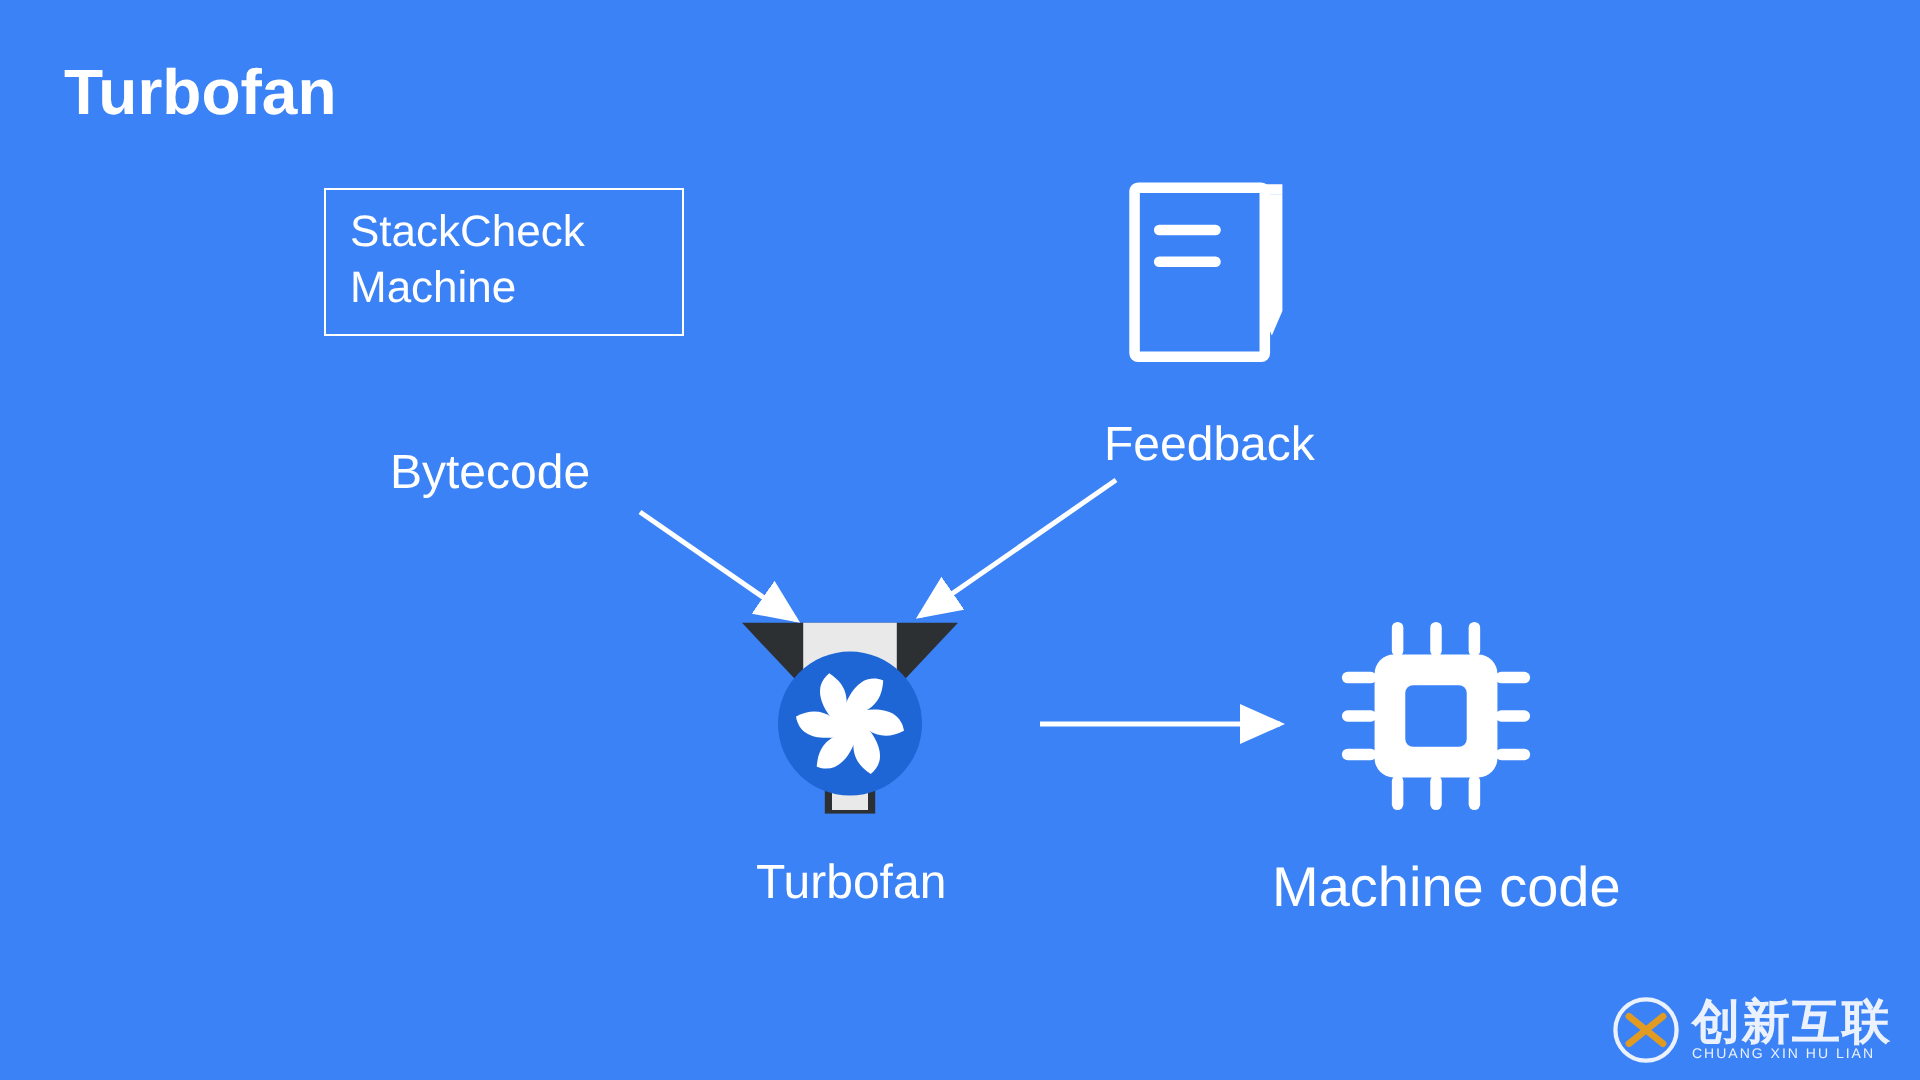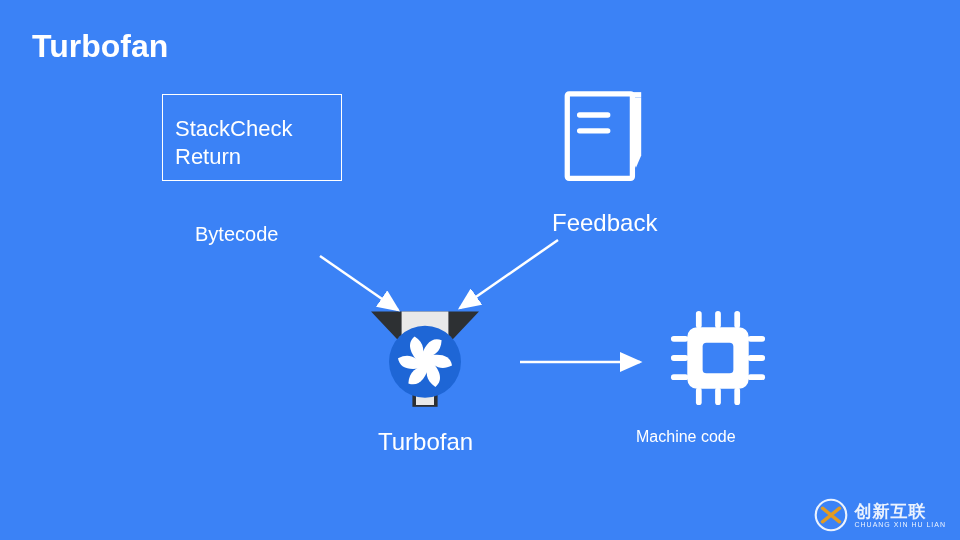--- a/index.html
+++ b/index.html
@@ -17,31 +17,31 @@
     top: 28px;
     left: 32px;
     font-size: 32px;
     font-weight: 600;
   }
   .bytecode-box {
     position: absolute;
     top: 94px;
     left: 162px;
     width: 180px;
-    padding: 20px 12px 10px 12px;
+    padding: 7px 12px 10px 12px;
     border: 1.5px solid #ffffff;
     font-size: 22px;
     line-height: 1.25;
     font-weight: 400;
   }
   .bytecode-label {
     position: absolute;
     top: 223px;
     left: 195px;
-    font-size: 20px;
+    font-size: 24px;
   }
   .feedback-icon {
     position: absolute;
     top: 88px;
     left: 562px;
     width: 88px;
     height: 98px;
   }
   .feedback-label {
     position: absolute;
@@ -66,37 +66,37 @@
     position: absolute;
     top: 310px;
     left: 670px;
     width: 96px;
     height: 96px;
   }
   .machine-label {
     position: absolute;
     top: 428px;
     left: 636px;
-    font-size: 16px;
+    font-size: 28px;
   }
   .watermark {
     position: absolute;
     bottom: 8px;
     right: 14px;
     display: flex;
     align-items: center;
     gap: 6px;
     opacity: 0.9;
   }
   .watermark-logo {
     width: 34px;
     height: 34px;
   }
   .watermark-text {
-    font-size: 17px;
+    font-size: 24px;
     font-weight: 600;
     letter-spacing: 1px;
     line-height: 1;
     margin-top: 26px;
   }
   .watermark-sub {
     font-size: 7px;
     letter-spacing: 1px;
     display: block;
     font-weight: 400;
@@ -109,21 +109,21 @@
     pointer-events: none;
   }
 </style>
 </head>
 <body>
 
 <div class="title">Turbofan</div>
 
 <div class="bytecode-box">
   <div>StackCheck</div>
-  <div>Return</div>
+  <div>Machine</div>
 </div>
 <div class="bytecode-label">Bytecode</div>
 
 <svg class="feedback-icon" viewBox="0 0 100 110">
   <rect x="6" y="6" width="74" height="96" fill="none" stroke="#fff" stroke-width="6" rx="2"></rect>
   <line x1="20" y1="30" x2="52" y2="30" stroke="#fff" stroke-width="6" stroke-linecap="round"></line>
   <line x1="20" y1="48" x2="52" y2="48" stroke="#fff" stroke-width="6" stroke-linecap="round"></line>
   <g transform="translate(60,0) rotate(0)">
     <path d="M 18 10 L 30 10 L 30 76 L 24 90 L 18 76 Z" fill="#fff"></path>
     <rect x="18" y="4" width="12" height="6" fill="#fff"></rect>

